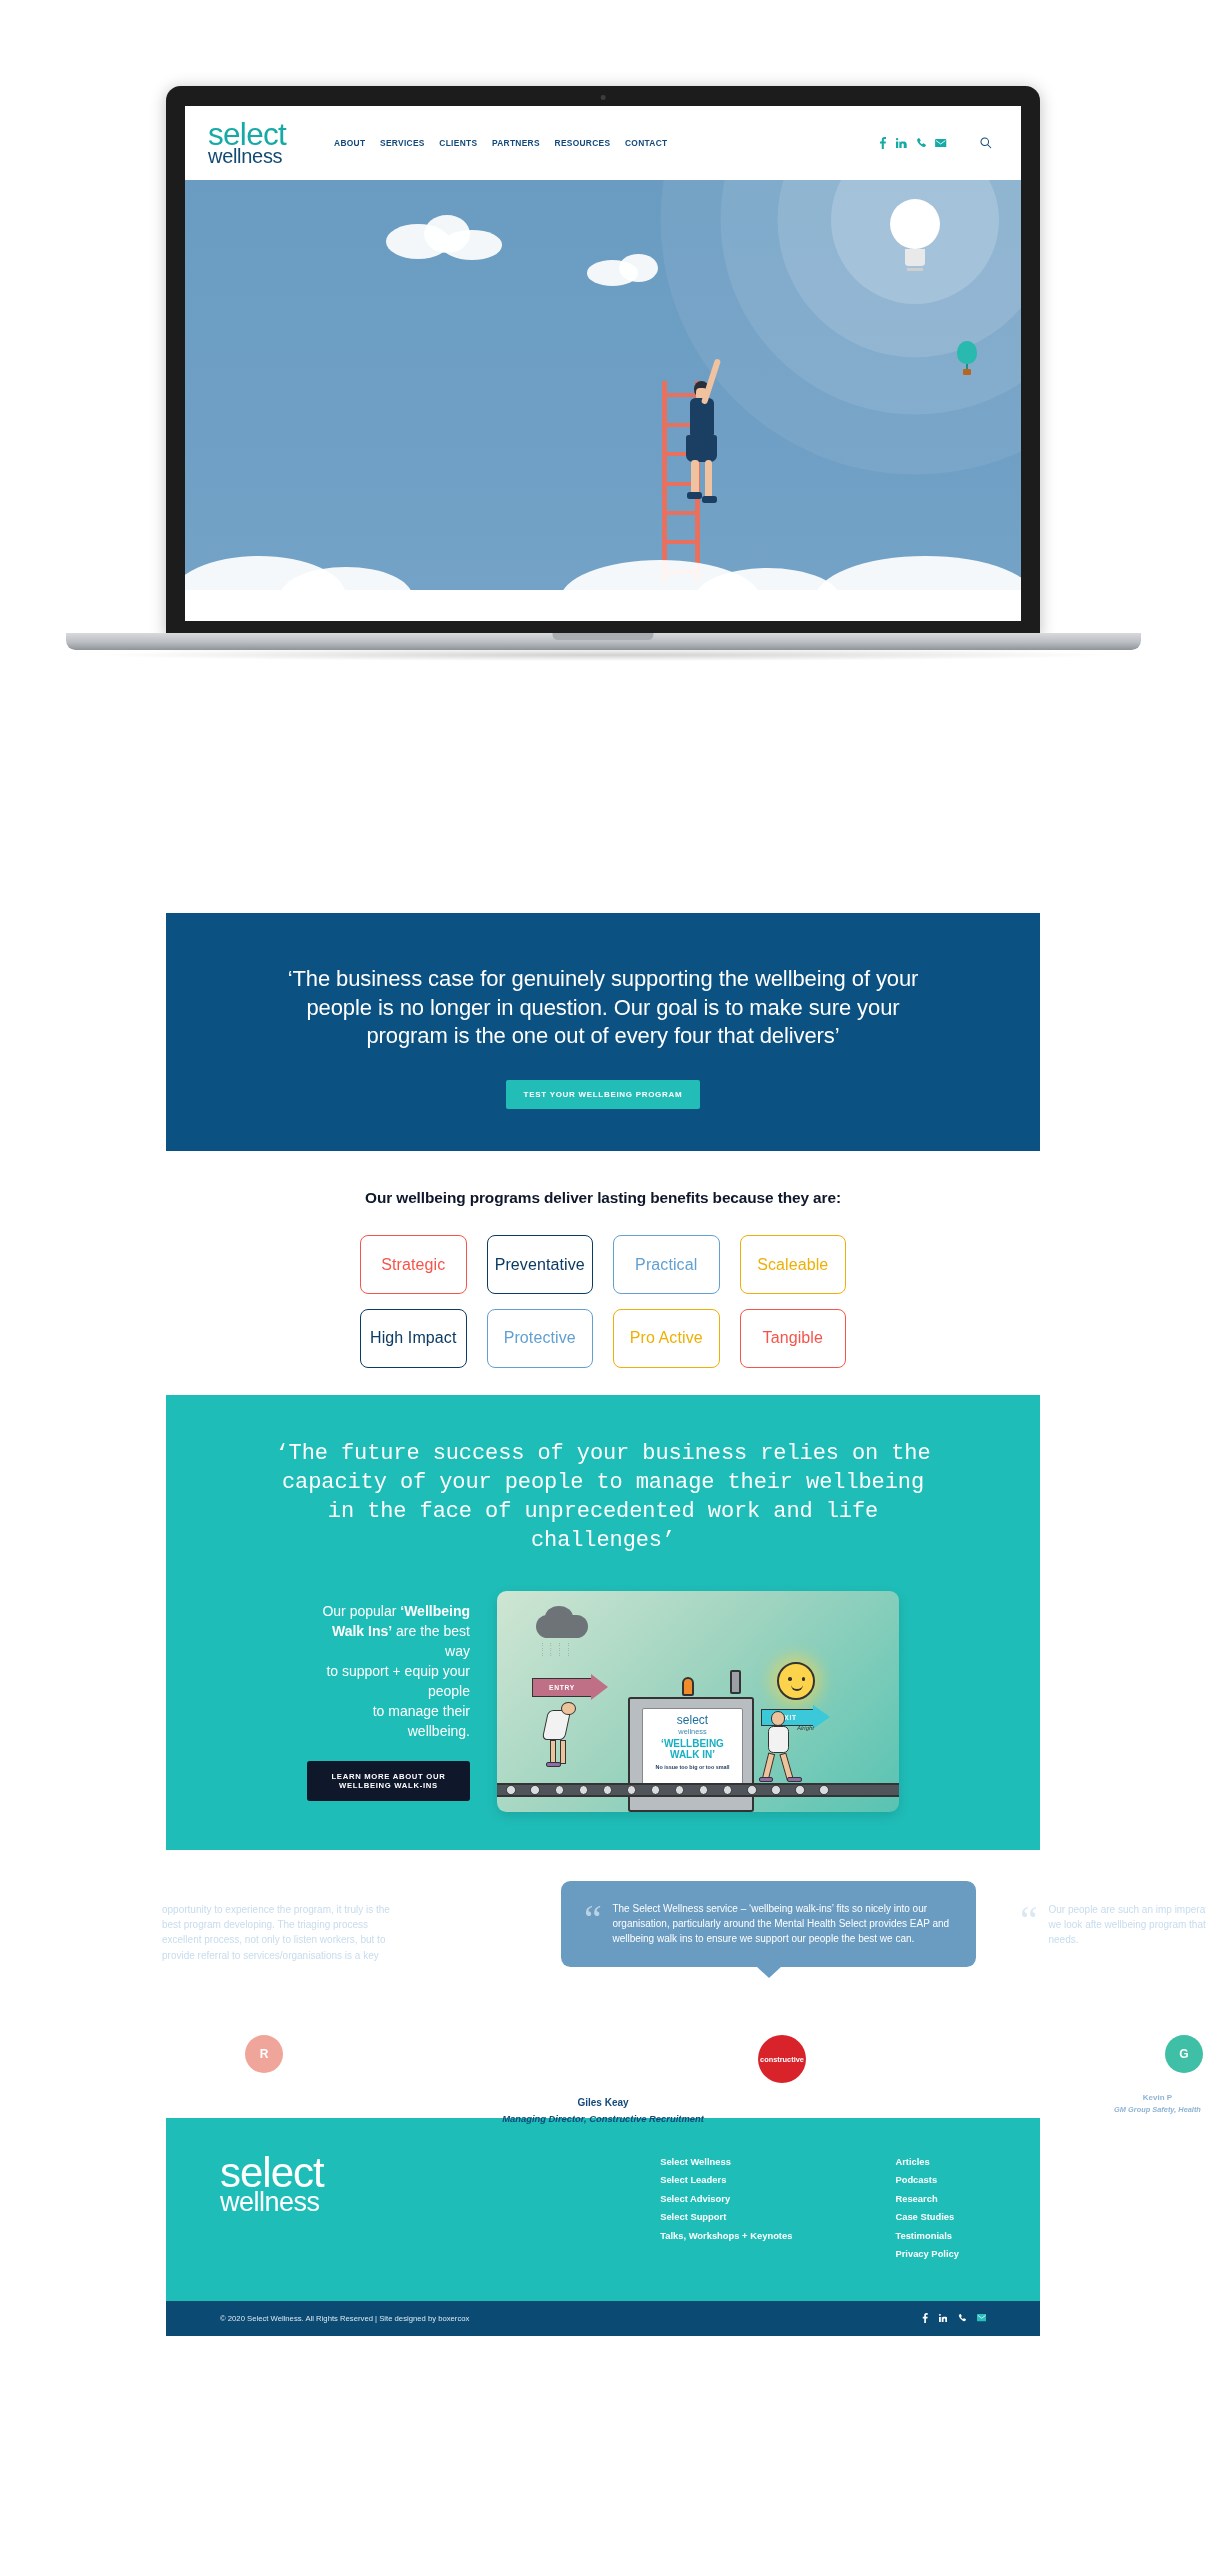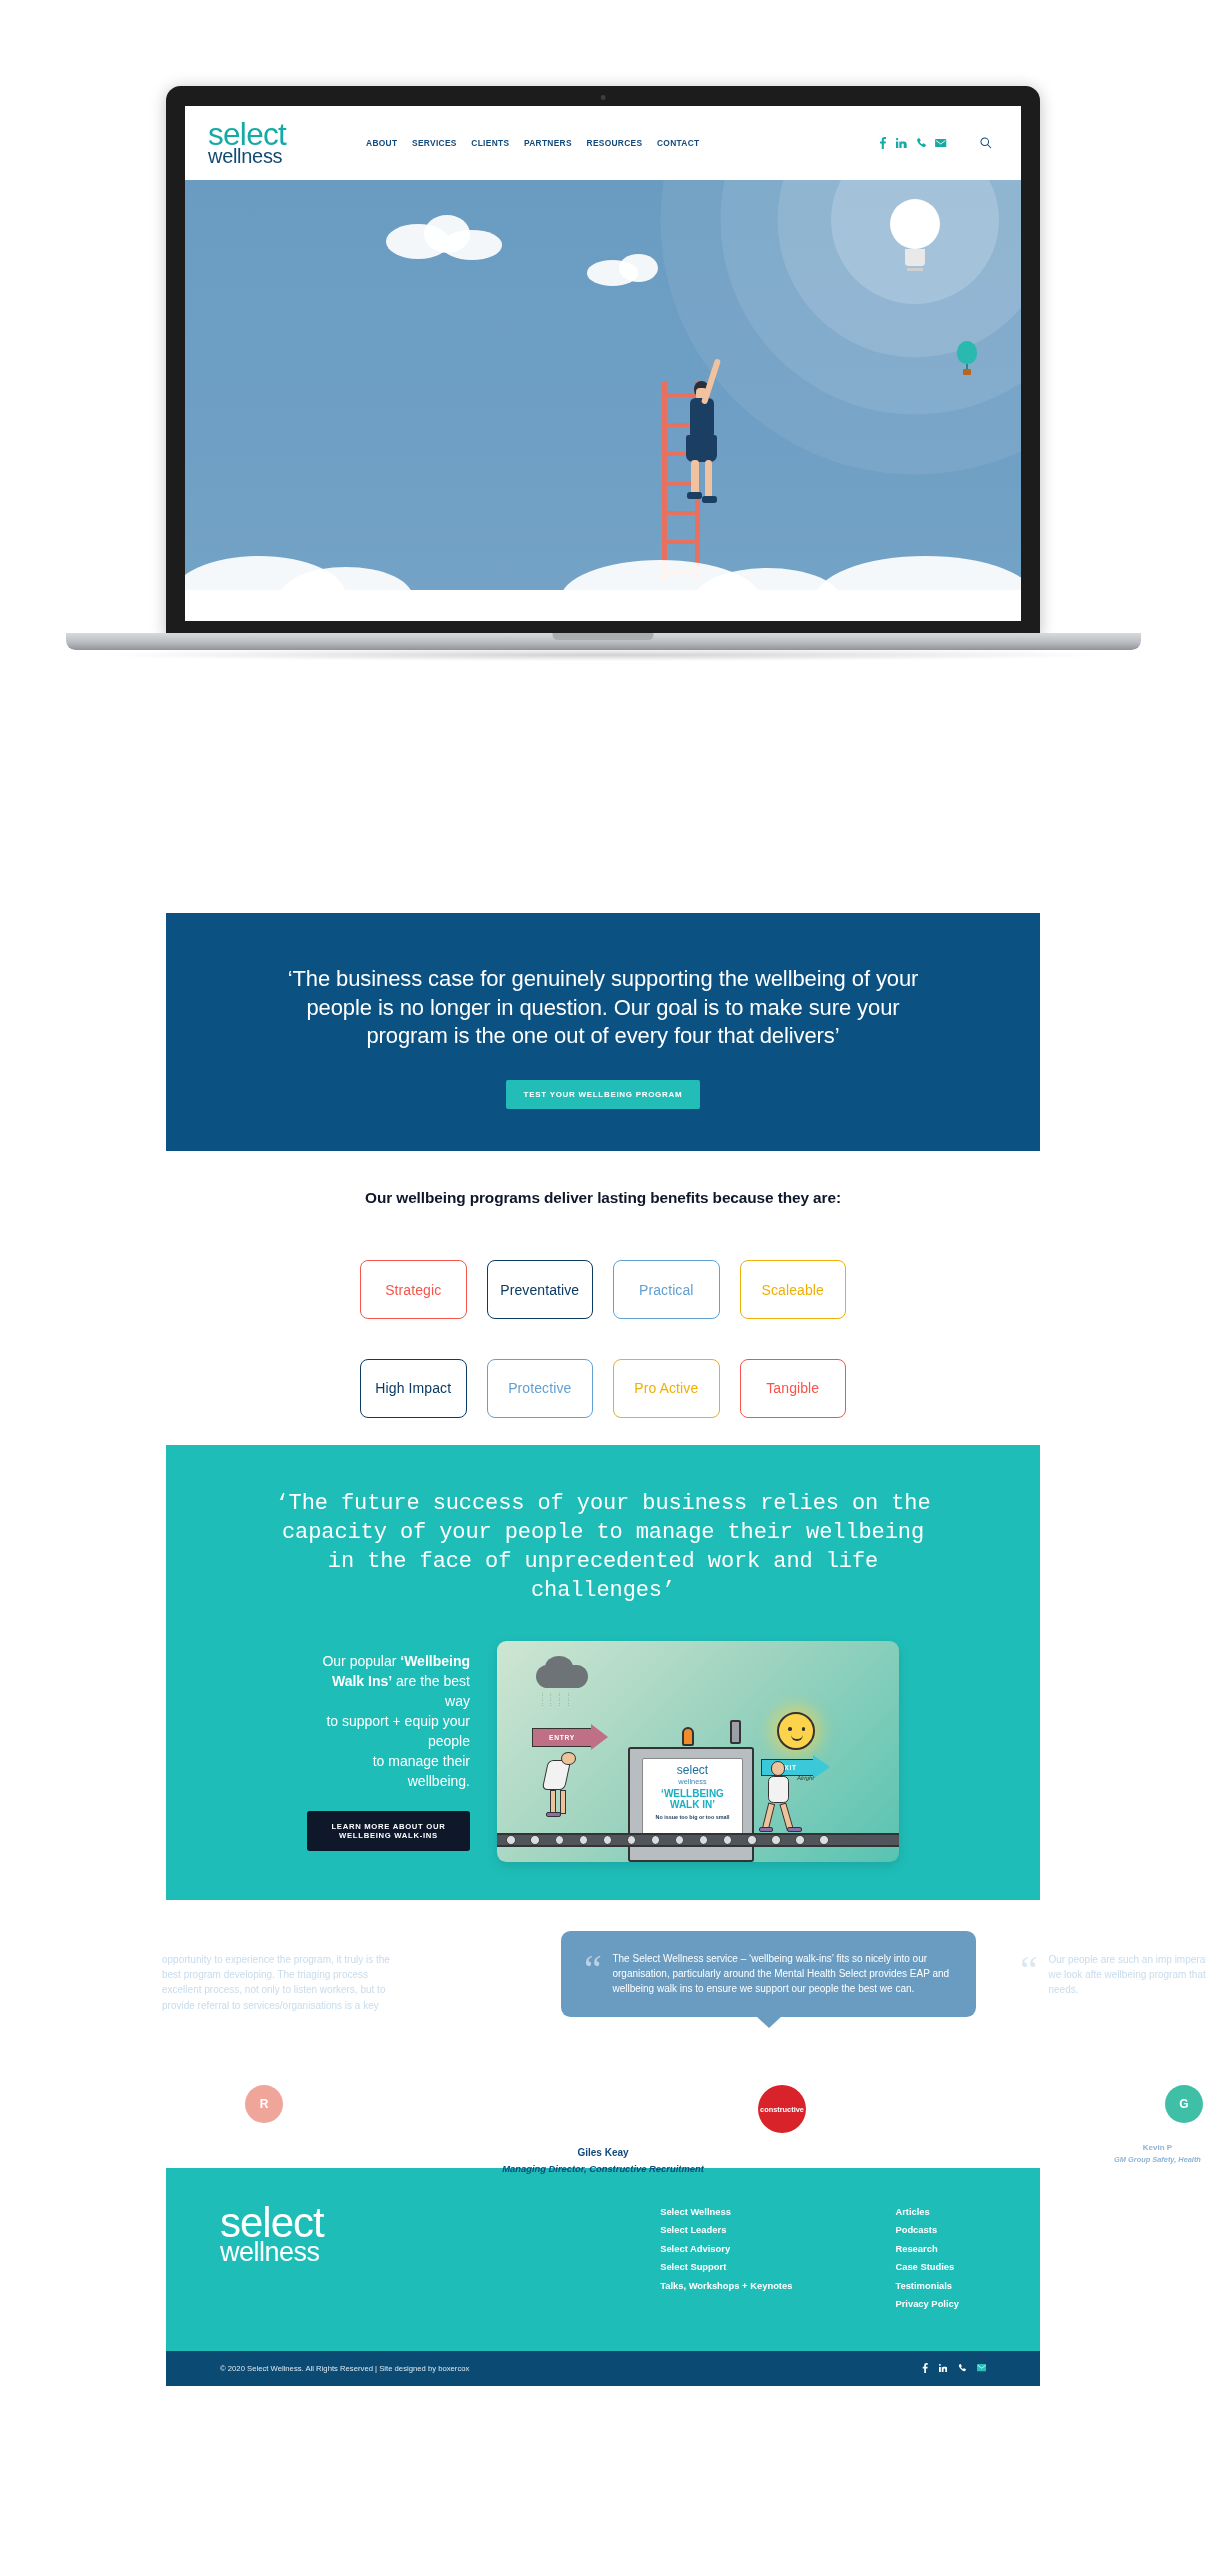--- a/index.html
+++ b/index.html
@@ -42,21 +42,21 @@
   }
 
   
   .site-header {
     height:74px; background:#ffffff; display:flex; align-items:center;
     padding: 0 29.5px 0 23px; position:relative;
   }
   .logo { line-height:0.82; user-select:none; }
   .logo .l1 { font-size:31.5px; color:#16aaa6; letter-spacing:-0.7px; font-weight:300; }
   .logo .l2 { font-size:20px; color:#134a73; letter-spacing:-0.3px; font-weight:300; }
-  .main-nav { display:flex; gap:14.7px; margin-left:80px; }
+  .main-nav { display:flex; gap:14.7px; margin-left:48px; }
   .main-nav a {
     font-size:8.4px; font-weight:bold; color:#12497a; letter-spacing:0.3px;
     text-decoration:none; white-space:nowrap;
   }
   .header-right { margin-left:auto; display:flex; align-items:center; gap:9.4px; }
   .social-ico { color:#16aaa6; font-size:11.4px; line-height:1; display:flex; align-items:center; }
   .social-ico svg { display:block; }
   .search-ico { margin-left:24px; color:#12497a; }
 
   
@@ -107,21 +107,21 @@
     text-align:center; color:#0f172a; font-size:15.4px; font-weight:bold;
     letter-spacing:-0.1px; margin-bottom:28px;
   }
   .pill-grid {
     display:grid; grid-template-columns:repeat(4,1fr); gap:14.7px 20px;
     padding:0 194px;
   }
   .pill {
     height:59px; background:#fff; border:1.7px solid #ccc; border-radius:8px;
     display:flex; align-items:center; justify-content:center;
-    font-size:14px; letter-spacing:0.1px; cursor:pointer;margin-top:25px;
+    font-size:16px; letter-spacing:0.1px; cursor:pointer;
   }
 
   
   .teal-band { background:#1fbdb8; padding:44px 101px 38px 101px; }
   .teal-band .tquote {
     color:#fff; font-weight:300; font-size:22px; line-height:1.32;
     text-align:center; letter-spacing:-0.1px;font-family:Liberation Mono, monospace;
   }
   .walkin-row { display:flex; align-items:center; gap:27px; margin-top:36px; padding:0 40px; }
   .walkin-copy { flex:1; text-align:right; }

